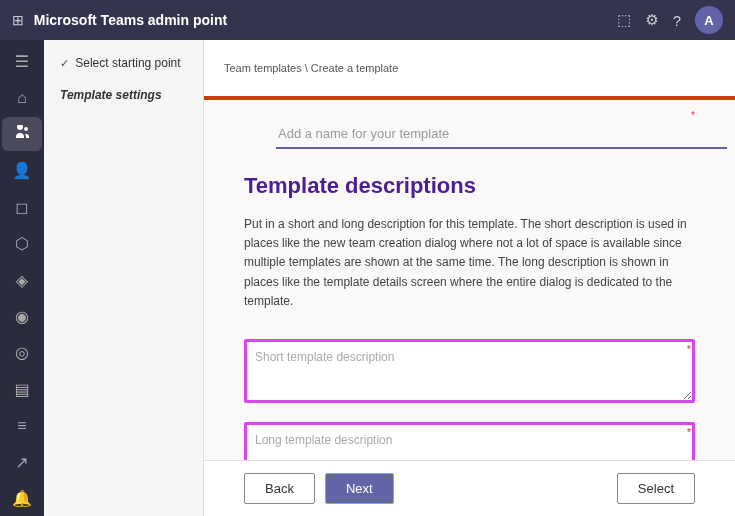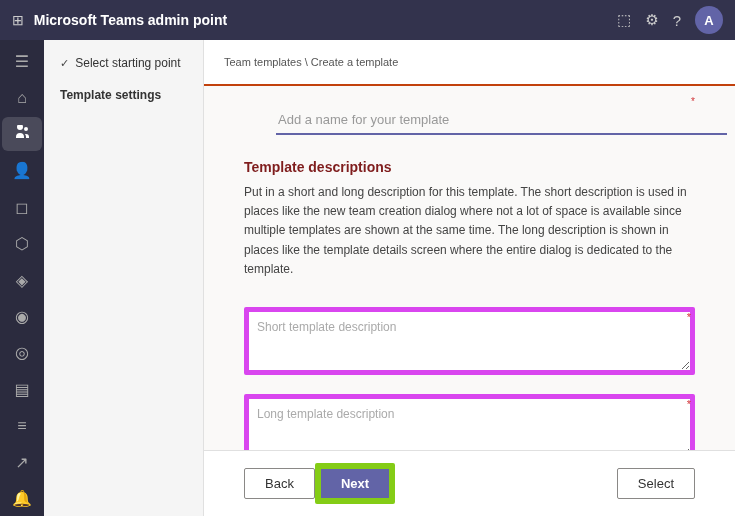--- a/index.html
+++ b/index.html
@@ -64,39 +64,39 @@
     }
     .sidebar-item {
       padding: 8px 16px;
       font-size: 12px;
       color: #333;
       cursor: pointer;
       display: flex;
       align-items: flex-start;
       gap: 6px;
     }
-    .sidebar-item.active { font-weight: 600; color: #333; }
+    .sidebar-item.active { font-weight: 600; color: #333; font-style: italic; }
     .sidebar-item .check { color: #444; font-size: 11px; margin-top: 1px; }
     .sidebar-item-text { line-height: 1.3; text-align: center; }
 
     
     .content-area {
       flex: 1;
       display: flex;
       flex-direction: column;
       overflow: hidden;
     }
 
     
     .breadcrumb-bar {
       background: white;
-      padding: 16px 20px;
+      padding: 22px 20px;
       font-size: 11px;
       color: #555;
-      border-bottom: 2px solid #c2410c;
+      border-bottom: 4px solid #c2410c;
       flex-shrink: 0;
     }
     .breadcrumb-bar a { color: #555; text-decoration: none; }
 
     
     .content-scroll {
       flex: 1;
       overflow-y: auto;
       padding: 20px 40px 20px 40px;
       background: #faf9f8;
@@ -123,24 +123,24 @@
       padding: 6px 2px;
       font-size: 13px;
       color: #333;
       outline: none;
       margin-left: 32px;
     }
     .name-input::placeholder { color: #999; }
 
     
     .section-title {
-      font-size: 14px;
+      font-size: 22px;
       font-weight: 700;
-      color: #7f1d1d;
-      margin-bottom: 8px;
+      color: #4c1d95;
+      margin-bottom: 16px;
     }
     .section-description {
       font-size: 12px;
       color: #444;
       line-height: 1.6;
       margin-bottom: 28px;
       max-width: 490px;
     }
 
     
@@ -151,21 +151,21 @@
     }
     .textarea-required {
       position: absolute;
       top: 4px;
       right: 4px;
       color: #d13438;
       font-size: 11px;
     }
     .desc-textarea {
       width: 100%;
-      border: 5px solid #d946ef;
+      border: 3px solid #d946ef;
       border-radius: 2px;
       padding: 8px 20px 8px 8px;
       font-size: 12px;
       color: #333;
       resize: vertical;
       font-family: inherit;
       outline: none;
       background: white;
       min-height: 60px;
     }
@@ -180,39 +180,40 @@
       margin-top: 24px;
     }
 
     
     .footer {
       background: white;
       border-top: 1px solid #e0e0e0;
       padding: 12px 40px;
       display: flex;
       align-items: center;
+      gap: 10px;
       flex-shrink: 0;
     }
     .btn {
       padding: 7px 20px;
       font-size: 13px;
       border-radius: 2px;
       cursor: pointer;
       font-family: inherit;
     }
     .btn-secondary {
       background: white;
       border: 1px solid #8a8886;
       color: #333;
     }
     .btn-primary {
       background: #6264a7;
-      border: 6px solid #84cc16;
+      border: 1px solid #84cc16;
       color: white;
-      font-weight: 700;
+      font-weight: 400;
     }
     .footer-spacer { flex: 1; }
     .btn-cancel {
       background: white;
       border: 1px solid #8a8886;
       color: #333;
     }
 
     
     .content-scroll::-webkit-scrollbar { width: 6px; }

